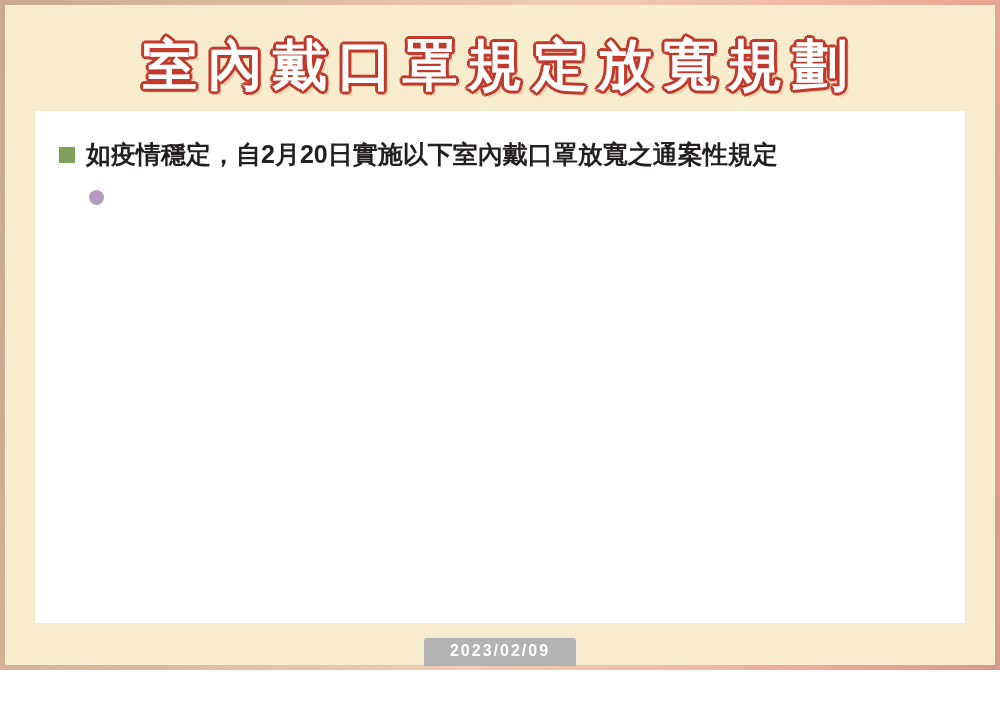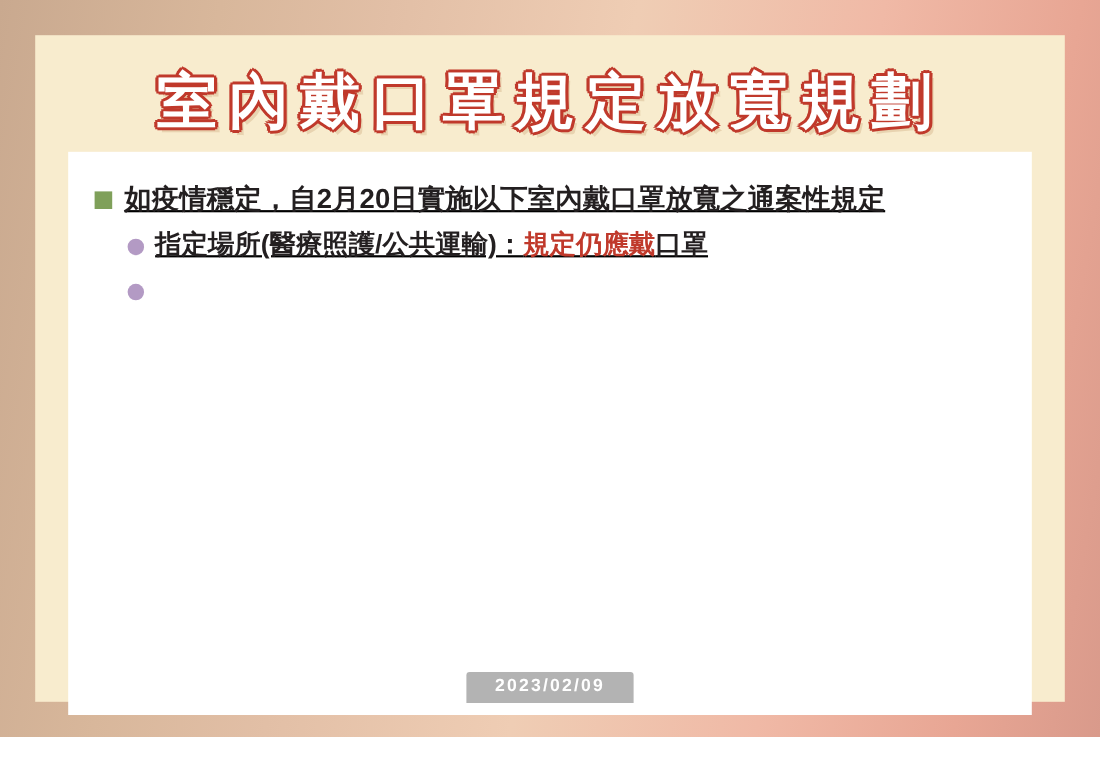--- a/index.html
+++ b/index.html
@@ -12,22 +12,21 @@
     font-family: "Liberation Sans", "DejaVu Sans", sans-serif;
     background: #ffffff;
     overflow: hidden;
   }
   .poster {
     position: relative;
     width: 1000px;
     height: 670px;
     box-sizing: border-box;
     background: linear-gradient(100deg, #c9a98f 0%, #d8b79b 18%, #e2bfa6 32%, #efcdb4 52%, #f0b9a6 72%, #e8a694 88%, #d99a8b 100%);
-    padding: 32px;
-    text-decoration: underline;
+    padding: 5px;
   }
   .poster-inner {
     position: relative;
     width: 100%;
     height: 100%;
     box-sizing: border-box;
     background: #f8ecce;
     padding: 24px 30px 18px 30px;
   }
   .title-bar {
@@ -135,24 +134,20 @@
     </div>
 
     <div class="card">
 
       <div class="block">
         <div class="lvl1">
           <span class="sq"></span>
           <span class="txt">如疫情穩定，自2月20日實施以下室內戴口罩放寬之通案性規定</span>
         </div>
 
-        <div class="sub">
-          <span class="dot"></span>
-          <span><span>指定場所(醫療照護/公共運輸)：</span><span class="red">規定仍應戴</span><span>口罩</span></span>
-        </div>
 
         <div class="sub">
           <span class="dot"></span>
         </div>
 
       </div>
 
 
     </div>
 

